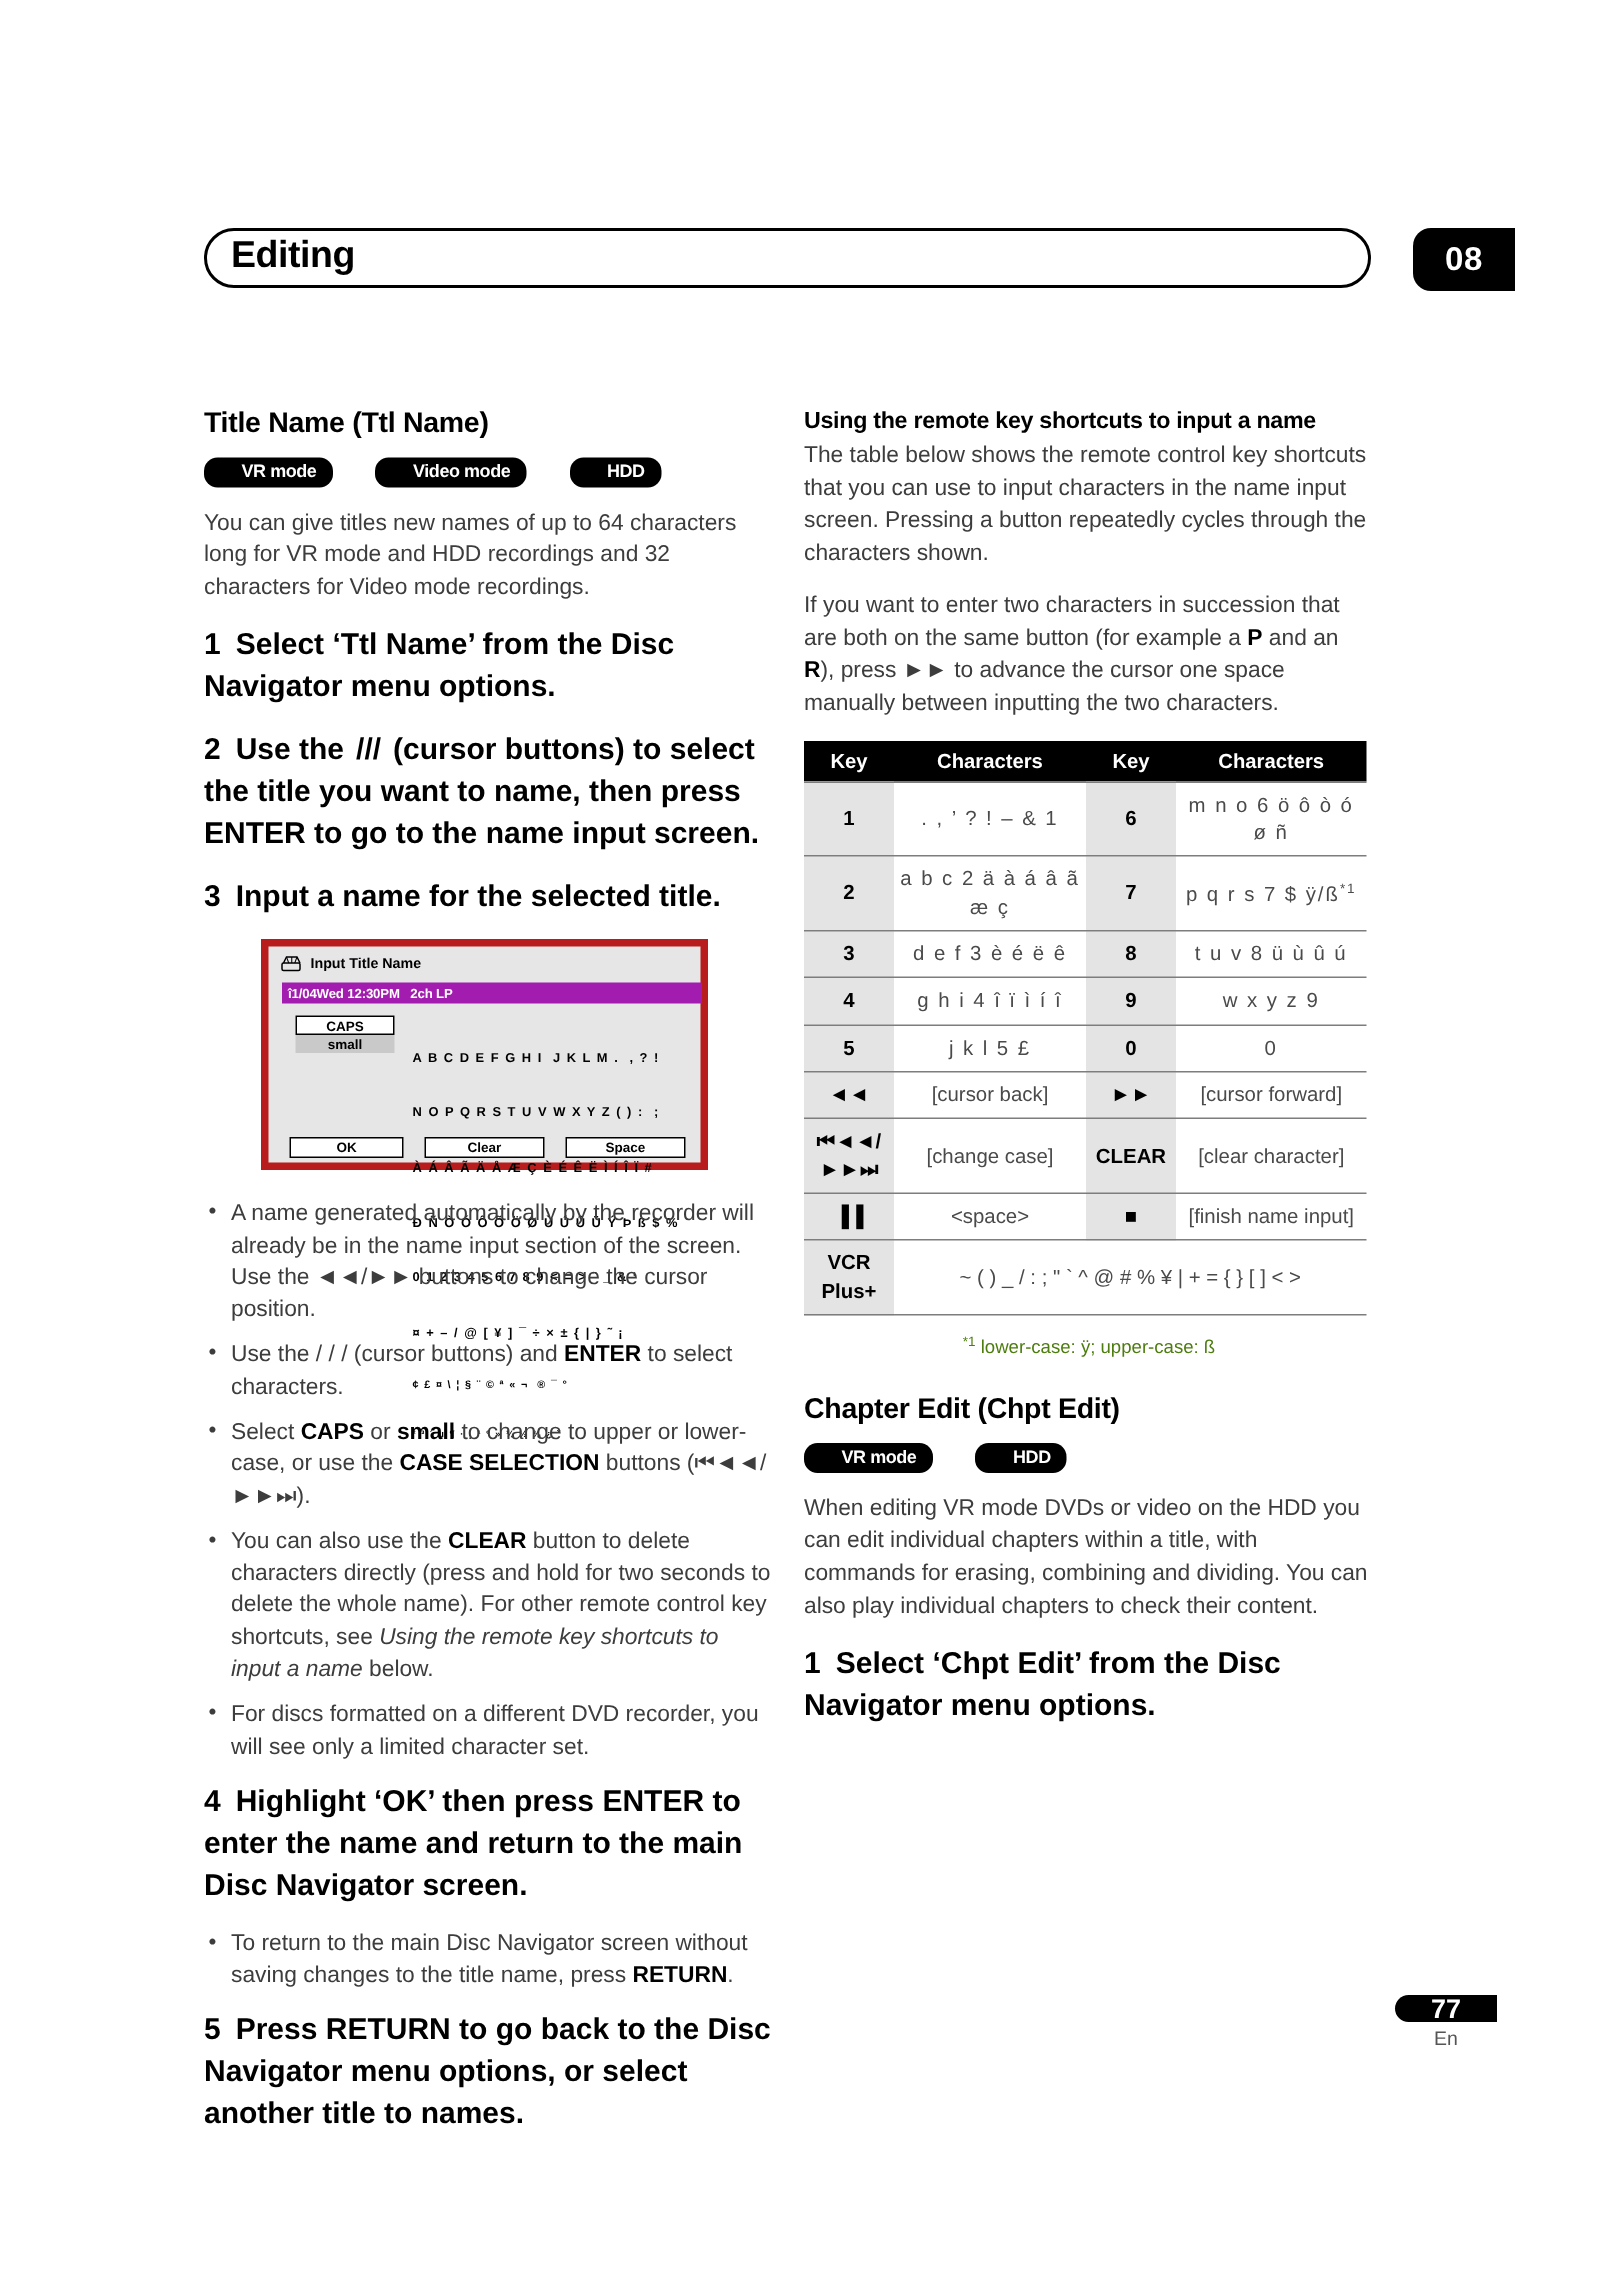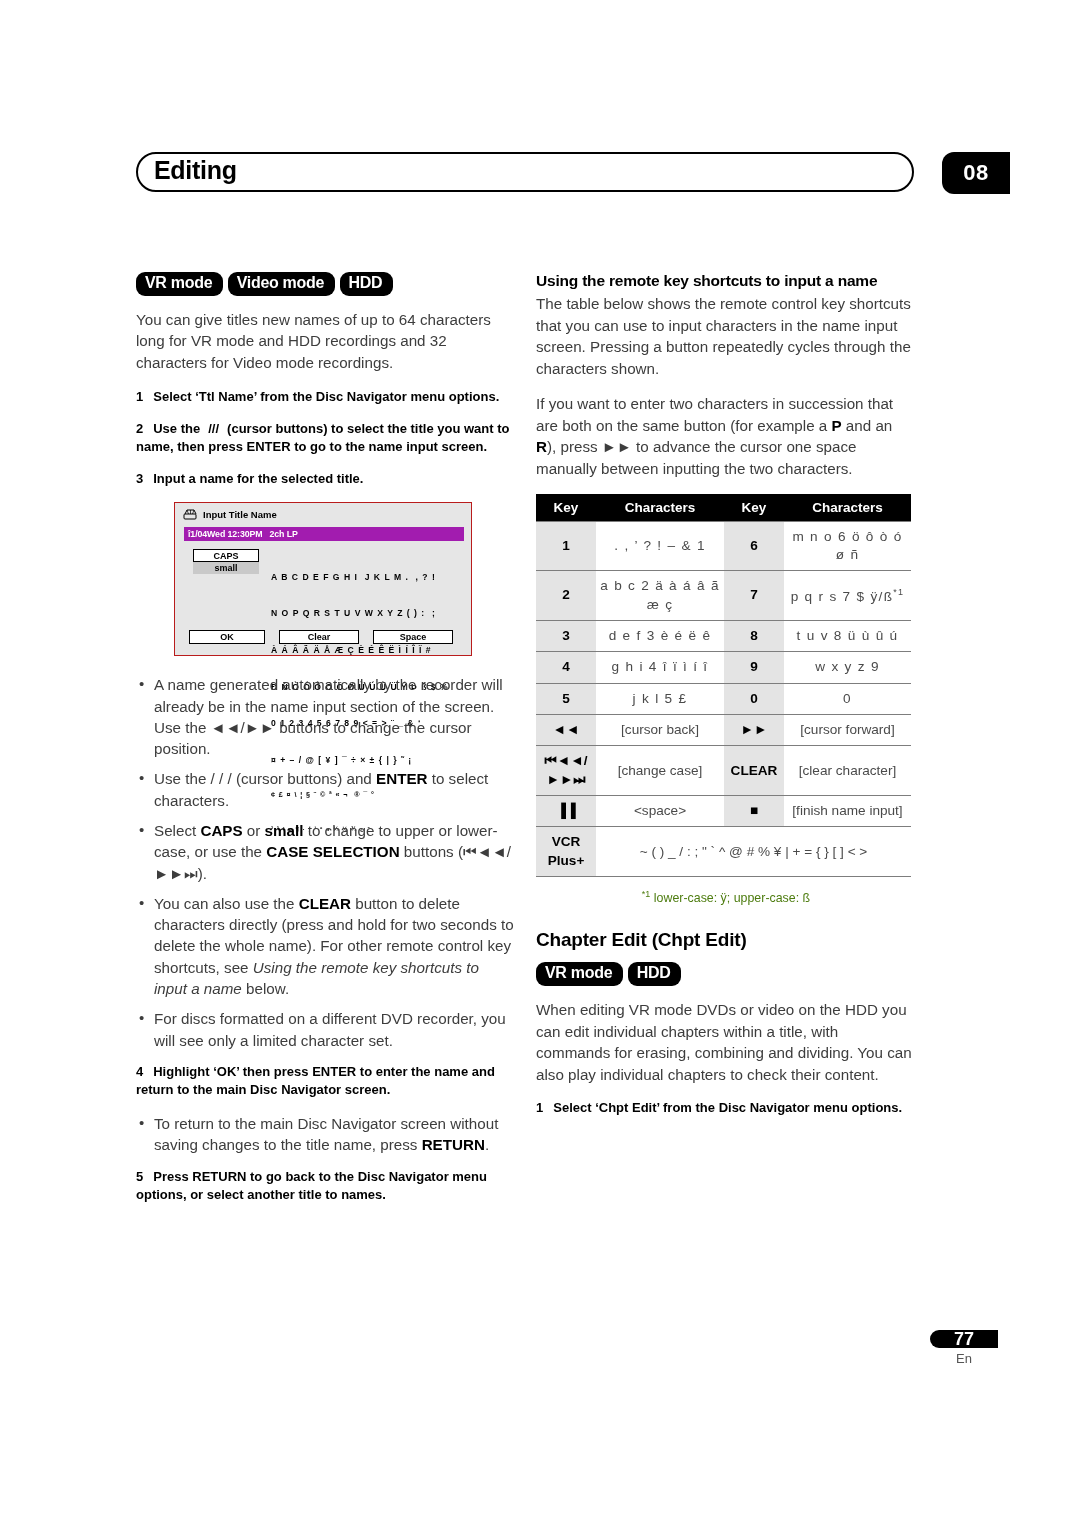--- a/index.html
+++ b/index.html
@@ -84,36 +84,36 @@
     margin: 0 0 3px 0;
     letter-spacing: -0.2px;
   }
 
   .badges { margin: 0 0 13px 0; line-height: 0; }
   .badge {
     display: inline-block;
     background: #000;
     color: #fff;
     border-radius: 9px;
-    font-size: 16px;
-    font-weight: bold;
-    padding: 3px 11px 4px 9px;
-    margin-right: 0;
+    font-size: 12px;
+    font-weight: bold;
+    padding: 3px 11px 4px 25px;
+    margin-right: 24px;
     letter-spacing: -0.3px;
     line-height: 1.05;
   }
 
   p.body {
     font-size: 15.2px;
     line-height: 1.42;
     margin: 0 0 14px 0;
     color: #3d3d3d;
   }
   p.step {
-    font-size: 13px;
+    font-size: 20px;
     line-height: 1.40;
     margin: 0 0 14px 0;
     color: #000;
     font-weight: bold;
   }
   p.step .num { margin-right: 10px; }
 
   ul.bullets {
     list-style: none;
     margin: 0 0 12px 0;
@@ -137,21 +137,21 @@
   }
   b, strong { color: #000; }
   i, em { font-style: italic; }
 
   
   .osd {
     position: relative;
     width: 298px;
     height: 154px;
     background: #e6e6e6;
-    border: 1px solid #b91c1c;
+    border: 5px solid #b91c1c;
     box-sizing: border-box;
     margin: 2px 0 18px 38px;
     font-family: "Liberation Sans", sans-serif;
   }
   .osd-title {
     position: absolute;
     left: 8px; top: 6px;
     font-size: 9.5px;
     font-weight: bold;
     color: #000;
@@ -306,20 +306,21 @@
 <body>
 
 <div class="page-header">
   <div class="header-pill"></div>
   <div class="header-title">Editing</div>
   <div class="chapter-tab">08</div>
 </div>
 
 <div class="col col-left">
 
+  <h2 class="sect">Title Name (Ttl Name)</h2>
 
   <div class="badges">
     <span class="badge">VR mode</span>
     <span class="badge">Video mode</span>
     <span class="badge">HDD</span>
   </div>
 
   <p class="body">You can give titles new names of up to 64 characters long for VR mode and HDD recordings and 32 characters for Video mode recordings.</p>
 
   <p class="step">

